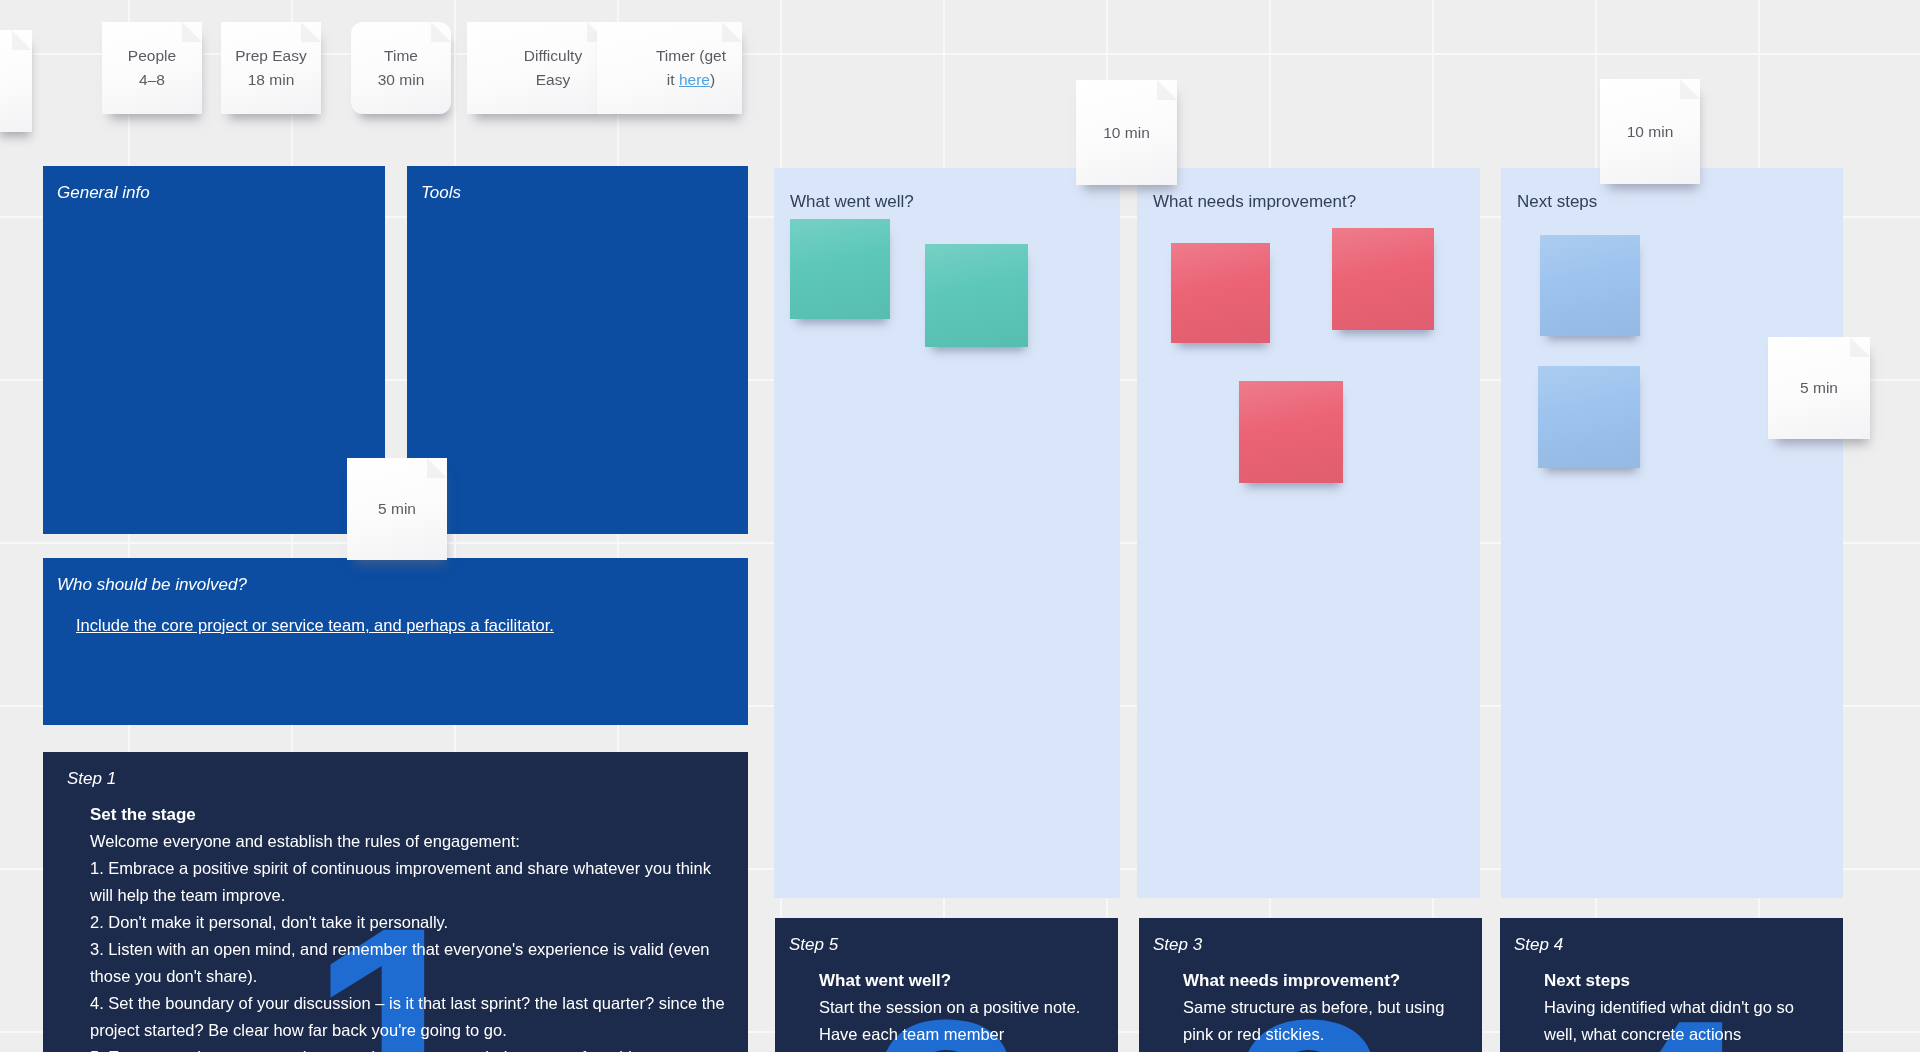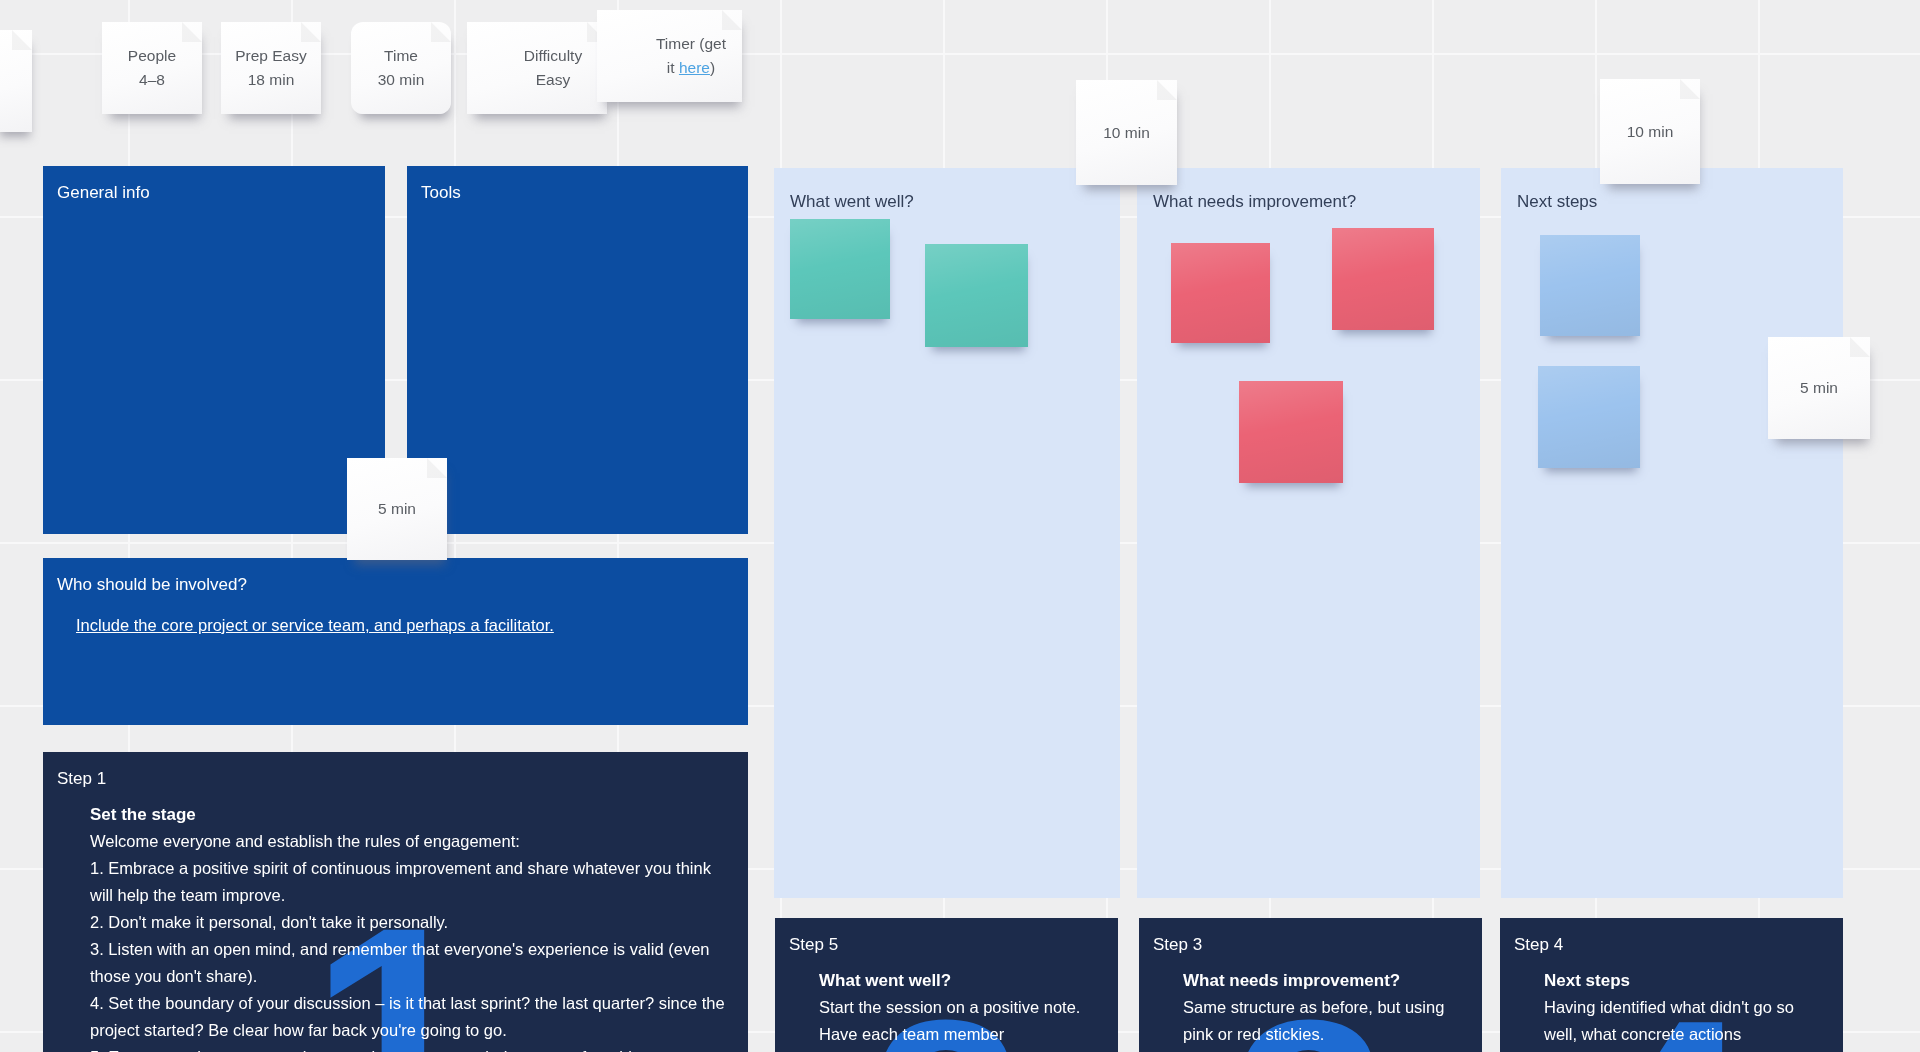--- a/index.html
+++ b/index.html
@@ -36,21 +36,21 @@
     position:absolute;inset:0;
     background:linear-gradient(168deg,rgba(255,255,255,.16) 0%,rgba(255,255,255,0) 45%,rgba(0,0,0,.05) 100%);
   }
   .teal{background-color:var(--sticky-teal,#5cc7ba);}
   .red{background-color:var(--sticky-red,#eb6375);}
   .blue{background-color:var(--sticky-blue,#9cc3ee);}
   
   .panel{position:absolute;color:#fff;}
   .panel.royal{background:var(--panel-blue,#0c4da1);}
   .panel.navy{background:var(--panel-navy,#1c2b4b);}
-  .panel-title{display:block;padding:15px 0 0 14px;font-size:17px;line-height:24px;color:#fff;}
+  .panel-title{display:block;padding:15px 0 0 14px;font-size:17px;line-height:24px;color:#fff;font-style:italic;}
   .who-body{margin:15px 40px 0 33px;font-size:16.5px;line-height:26px;text-decoration:underline;}
   .step-body-wrap{position:relative;z-index:1;margin:10px 14px 0 47px;}
   .step-heading{font-weight:bold;font-size:17px;line-height:27px;}
   .step-body{font-size:16.5px;line-height:27px;white-space:pre-line;}
   .step-numeral{
     position:absolute;left:0;right:0;z-index:0;text-align:center;
     font-weight:bold;line-height:1;color:var(--numeral-blue,#1e6bd2);
     pointer-events:none;
   }
   .numeral-1{font-size:310px;top:129px;}
@@ -77,39 +77,39 @@
     <span>18 min</span>
   </div>
   <div class="sticky white" style="left:351px;top:22px;width:100px;height:92px;border-radius:12px;">
     <span>Time</span>
     <span>30 min</span>
   </div>
   <div class="sticky white" style="left:467px;top:22px;width:108px;height:92px;padding-left:32px;">
     <span>Difficulty</span>
     <span>Easy</span>
   </div>
-  <div class="sticky white" style="left:597px;top:10px;width:102px;height:92px;padding-left:43px;">
+  <div class="sticky white" style="left:597px;top:22px;width:102px;height:92px;padding-left:43px;">
     <span>Timer (get</span>
     <span><span>it </span><a class="link">here</a><span>)</span></span>
   </div>
 
   <div class="panel royal" style="left:43px;top:166px;width:342px;height:368px;">
     <span class="panel-title">General info</span>
   </div>
   <div class="panel royal" style="left:407px;top:166px;width:341px;height:368px;">
     <span class="panel-title">Tools</span>
   </div>
   <div class="panel royal" style="left:43px;top:558px;width:705px;height:167px;">
     <span class="panel-title">Who should be involved?</span>
     <div class="who-body">Include the core project or service team, and perhaps a facilitator.</div>
   </div>
 
   <div class="panel navy" style="left:43px;top:752px;width:705px;height:330px;overflow:hidden;">
     <div class="step-numeral numeral-1">1</div>
-    <span class="panel-title" style="position:relative;z-index:1;">Step 1</span>
+    <span class="panel-title" style="position:relative;z-index:1;margin-left:10px;">Step 1</span>
     <div class="step-body-wrap">
       <div class="step-heading">Set the stage</div>
       <div class="step-body">Welcome everyone and establish the rules of engagement:
 1. Embrace a positive spirit of continuous improvement and share whatever you think will help the team improve.
 2. Don't make it personal, don't take it personally.
 3. Listen with an open mind, and remember that everyone's experience is valid (even those you don't share).
 4. Set the boundary of your discussion – is it that last sprint? the last quarter? since the project started? Be clear how far back you're going to go.
 5. Encourage the team to embrace an improvement mindset, away from blame.</div>
     </div>
   </div>

